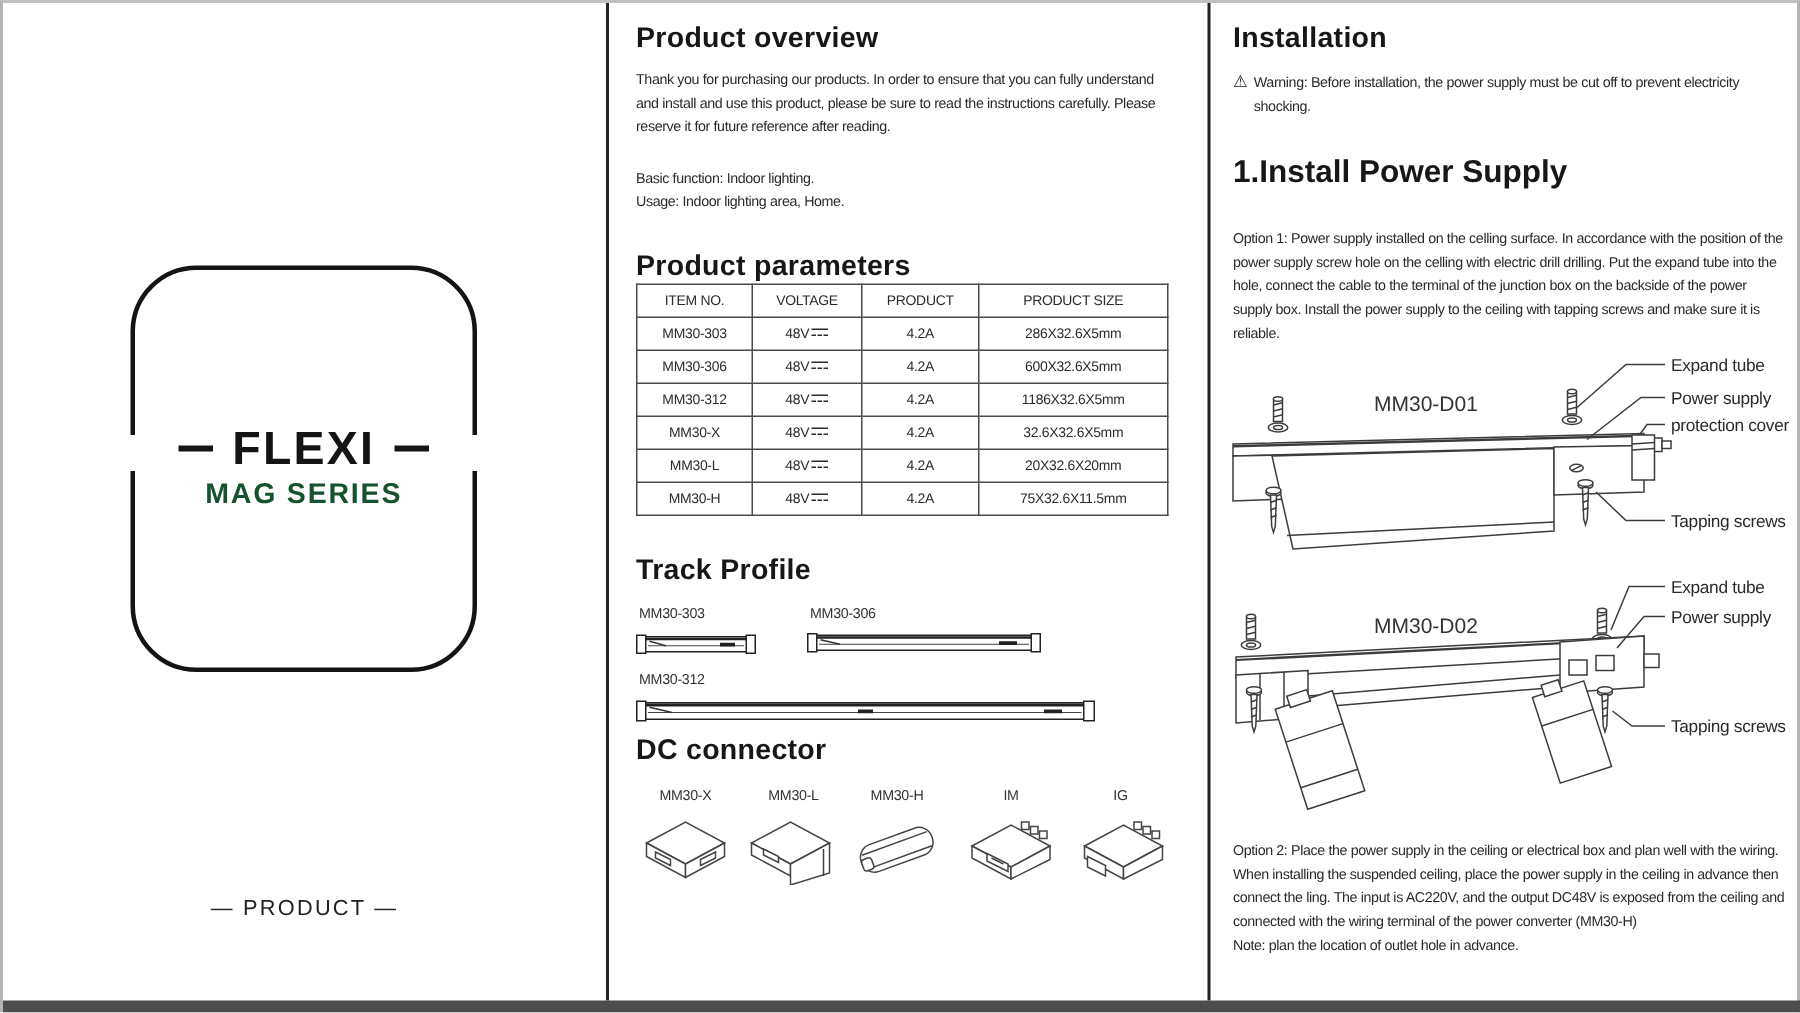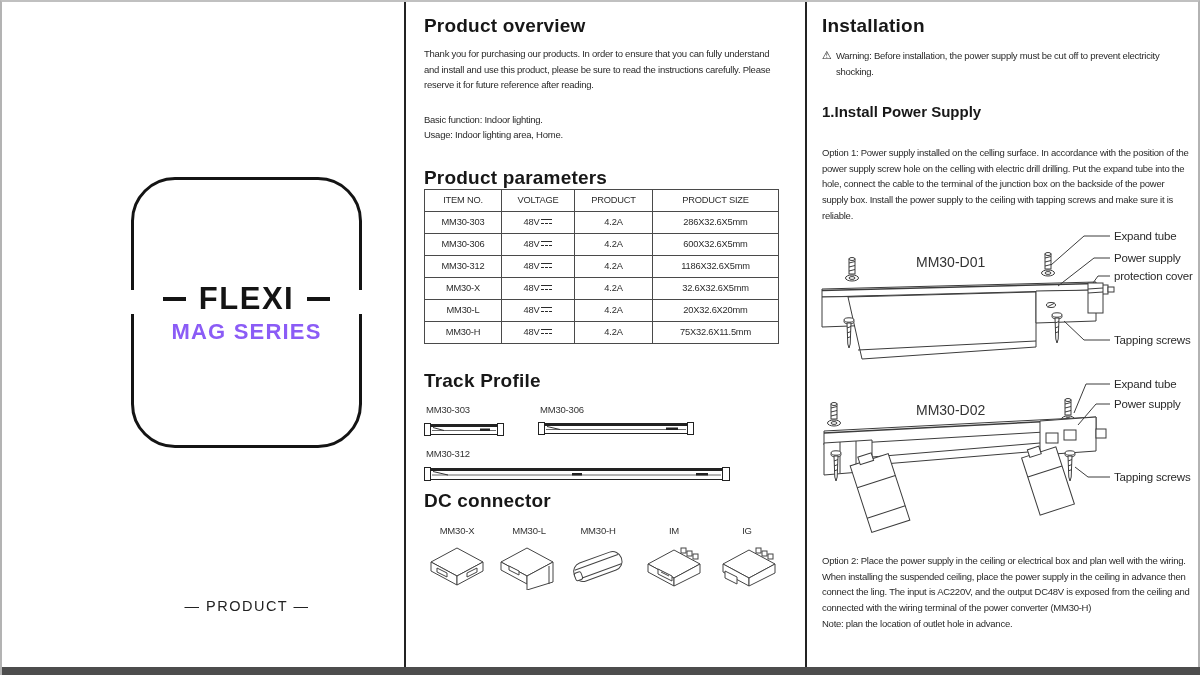--- a/index.html
+++ b/index.html
@@ -7,35 +7,35 @@
   body { font-family:"Liberation Sans","DejaVu Sans",sans-serif; background:#ffffff; position:relative; color:#262626; }
 
   .page { position:absolute; left:0; top:0; width:1200px; height:675px; background:#fff;
           border-left:2px solid #b3b3b3; border-top:2px solid #c0c0c0; border-right:2px solid #b3b3b3; }
   .bottom-bar { position:absolute; left:0; bottom:0; width:1200px; height:8px; background:#4d4d4d; }
   .divider { position:absolute; top:0; bottom:8px; width:1.5px; background:#232323; }
   .divider.d1 { left:402px; }
   .divider.d2 { left:803px; }
 
   .h1 { font-size:19px; font-weight:bold; color:#171717; letter-spacing:.2px; }
-  .h2 { font-size:15px; font-weight:bold; color:#171717; }
+  .h2 { font-size:21px; font-weight:bold; color:#171717; }
   .body-text { font-size:9.5px; letter-spacing:-.25px; line-height:15.6px; color:#2a2a2a; }
   .small-label { font-size:9.5px; color:#333; letter-spacing:-.2px; }
 
   
-  .left-panel { position:absolute; left:0; top:0; width:452px; height:667px;margin-left:44px; }
+  .left-panel { position:absolute; left:0; top:0; width:452px; height:667px; }
   .logo-box { position:absolute; left:85px; top:175px; width:231px; height:271px;
               border:3.5px solid #141414; border-radius:44px; }
   .logo-gap { position:absolute; width:12px; height:24px; background:#fff; top:110px; }
   .logo-gap.g-left { left:-8px; } .logo-gap.g-right { right:-8px; }
   .logo-text { position:absolute; left:0; right:0; top:102px; display:flex; flex-direction:column; align-items:center; }
   .logo-row { display:flex; align-items:center; gap:13px; }
   .logo-dash { width:23px; height:4.5px; background:#141414; }
   .logo-title { font-size:31px; font-weight:bold; letter-spacing:1.5px; color:#141414; line-height:34px; }
-  .logo-subtitle { font-size:22px; font-weight:bold; letter-spacing:1.2px; color:#8b5cf6; margin-top:3px; }
+  .logo-subtitle { font-size:19px; font-weight:bold; letter-spacing:1.2px; color:#14532d; margin-top:3px; }
   .manual-footer { position:absolute; left:0; top:596px; width:402px; text-align:center;
                    font-size:14.5px; letter-spacing:1.5px; color:#222; }
 
   
   .mid-panel { position:absolute; left:422px; top:0; width:356px; }
   .mid-panel .h1.ov { padding-top:13px; }
   .mid-panel .intro { margin-top:9px; }
   .mid-panel .func { margin-top:19px; }
   .mid-panel .h1.params { margin-top:24px; }
   table.params { width:354px; border-collapse:collapse; table-layout:fixed; }

